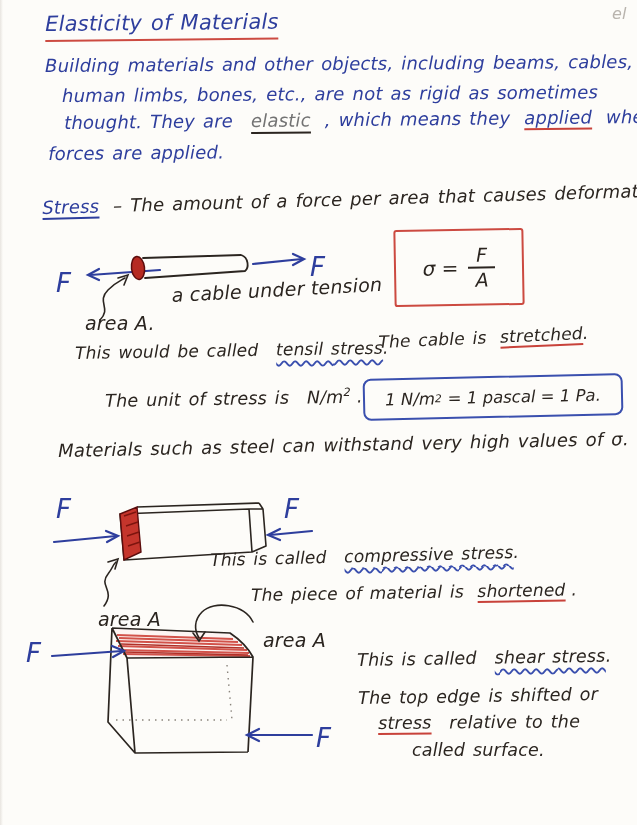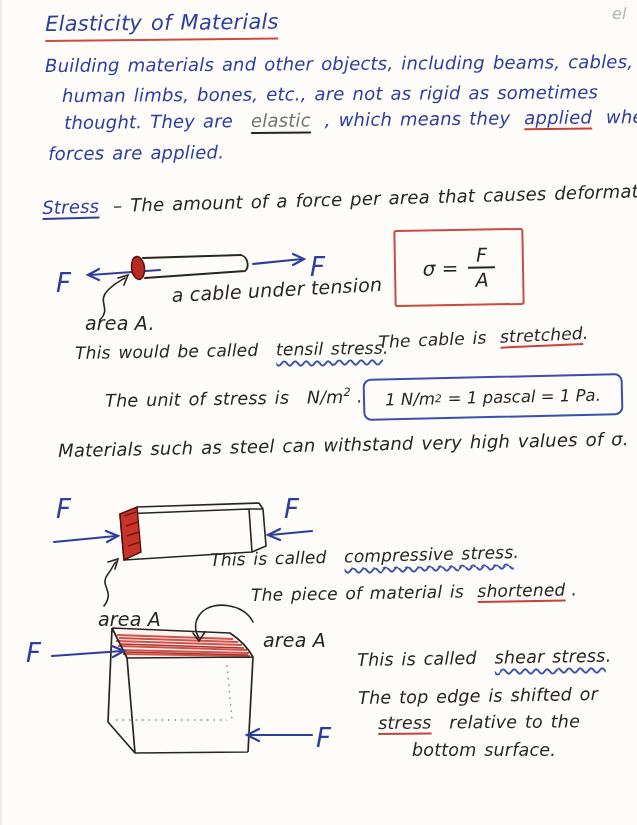--- a/index.html
+++ b/index.html
@@ -177,13 +177,13 @@
 
 <div class="hw black" style="left:357px;top:650px;font-size:17.5px;transform:rotate(-1deg)">
   <span>This is called</span>
   <span class="wavy gap10">shear stress</span><span>.</span>
 </div>
 <div class="hw black" style="left:358px;top:688px;font-size:17.5px;transform:rotate(-1deg)">The top edge is shifted or</div>
 <div class="hw black" style="left:378px;top:713px;font-size:17.5px;transform:rotate(-.5deg)">
   <span class="redu">stress</span>
   <span class="gap10">relative to the</span>
 </div>
-<div class="hw black" style="left:412px;top:740px;font-size:17.5px">bottom surface.</div>
+<div class="hw black" style="left:412px;top:740px;font-size:17.5px">called surface.</div>
 
 </body></html>

